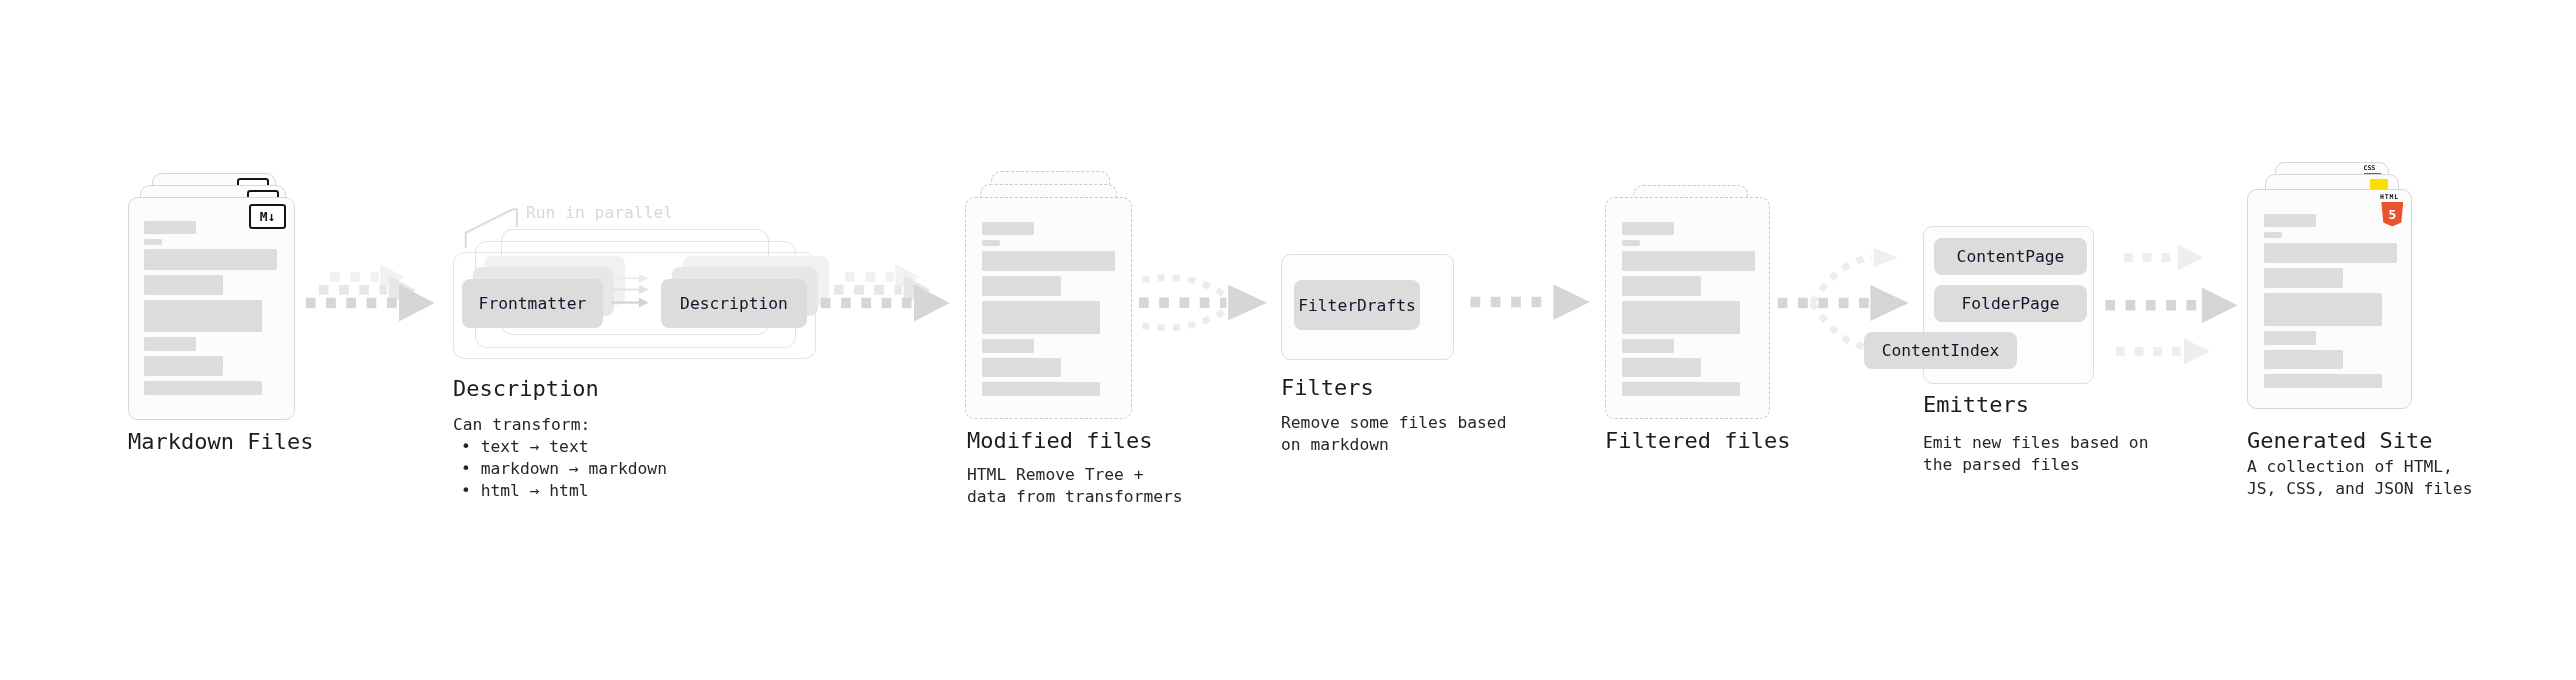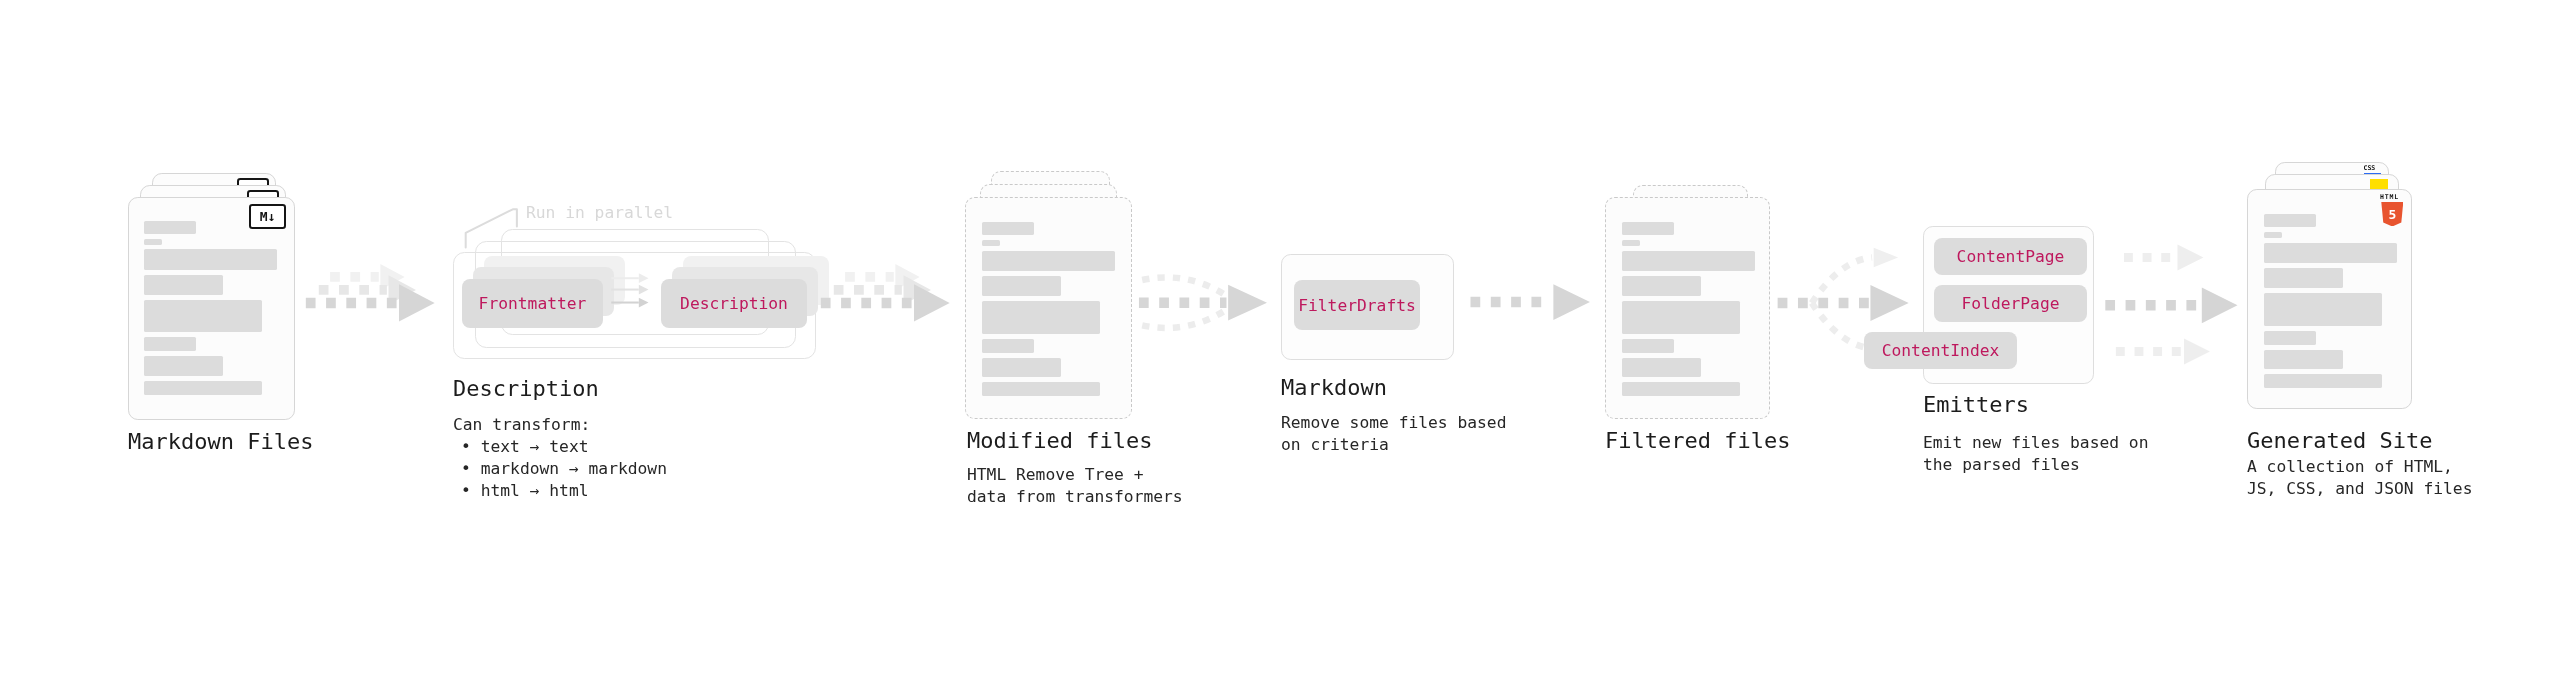--- a/index.html
+++ b/index.html
@@ -30,21 +30,21 @@
           clip-path:polygon(0 0,100% 0,91% 84%,50% 100%,9% 84%);
           display:flex;align-items:center;justify-content:center;color:#fff;font-size:13px;font-weight:bold;}
   .jsbadge{position:absolute;top:4.1px;right:9.8px;width:18px;height:10.6px;background:#ffdf00;}
   .cssbadge{position:absolute;top:2.4px;right:6.5px;width:18px;text-align:left;}
   .cssbadge .lbl{font-size:6.5px;font-weight:bold;color:#111;line-height:6.5px;}
   .cssbadge .bar-blue{width:16.3px;height:3.3px;background:#2b6bf3;margin:0.8px auto 0;}
   
   .obox{position:absolute;border:1.6px solid #e3e3e3;border-radius:11.4px;box-sizing:border-box;background:transparent;}
   .wbox{position:absolute;border:1.6px solid #dedede;border-radius:9.8px;box-sizing:border-box;background:#fdfdfd;}
   .chip{position:absolute;background:#dcdcdc;border-radius:8.1px;display:flex;align-items:center;justify-content:center;
-        font-size:16.3px;color:#be185d;box-sizing:border-box;}
+        font-size:16.3px;color:#0f172a;box-sizing:border-box;}
   .chip.g1{background:#e7e7e7;color:transparent;}
   .chip.g2{background:#f1f1f1;color:transparent;}
   
   .title{position:absolute;font-size:22px;line-height:26px;color:#1c1c1c;white-space:nowrap;}
   .desc{position:absolute;font-size:16.3px;line-height:22px;color:#262626;white-space:nowrap;}
   .note{position:absolute;font-size:16.3px;color:#d8d8d8;white-space:nowrap;}
 </style>
 </head>
 <body>
 
@@ -172,24 +172,24 @@
     <path d="M10,72 Q68,84 118,50" fill="none" stroke="#ececec" stroke-width="8" stroke-dasharray="9 10"></path>
     <g stroke="#d6d6d6" fill="#d6d6d6">
         <line x1="6" y1="44" x2="114" y2="44" stroke-width="13" stroke-dasharray="12 13"></line>
         <polygon points="116,22 116,66 164,44" stroke="none"></polygon>
       </g>
   </svg>
 
   <div>
     <div class="wbox" style="left:1281px;top:254px;width:173px;height:106px;"></div>
     <div class="chip" style="left:1294px;top:280px;width:126px;height:50px;">FilterDrafts</div>
-    <div class="title" style="left:1281px;top:375px;">Markdown</div>
+    <div class="title" style="left:1281px;top:375px;">Filters</div>
     <div class="desc" style="left:1281px;top:412px;">
       <div>Remove some files based</div>
-      <div>on criteria</div>
+      <div>on markdown</div>
     </div>
   </div>
 
   <svg class="abs" style="left:1464px;top:276px;" width="130" height="52" viewBox="0 0 160 64">
     <g stroke="#d6d6d6" fill="#d6d6d6">
         <line x1="8" y1="32" x2="108" y2="32" stroke-width="13" stroke-dasharray="12 13"></line>
         <polygon points="110,10 110,54 155,32" stroke="none"></polygon>
       </g>
   </svg>
 

